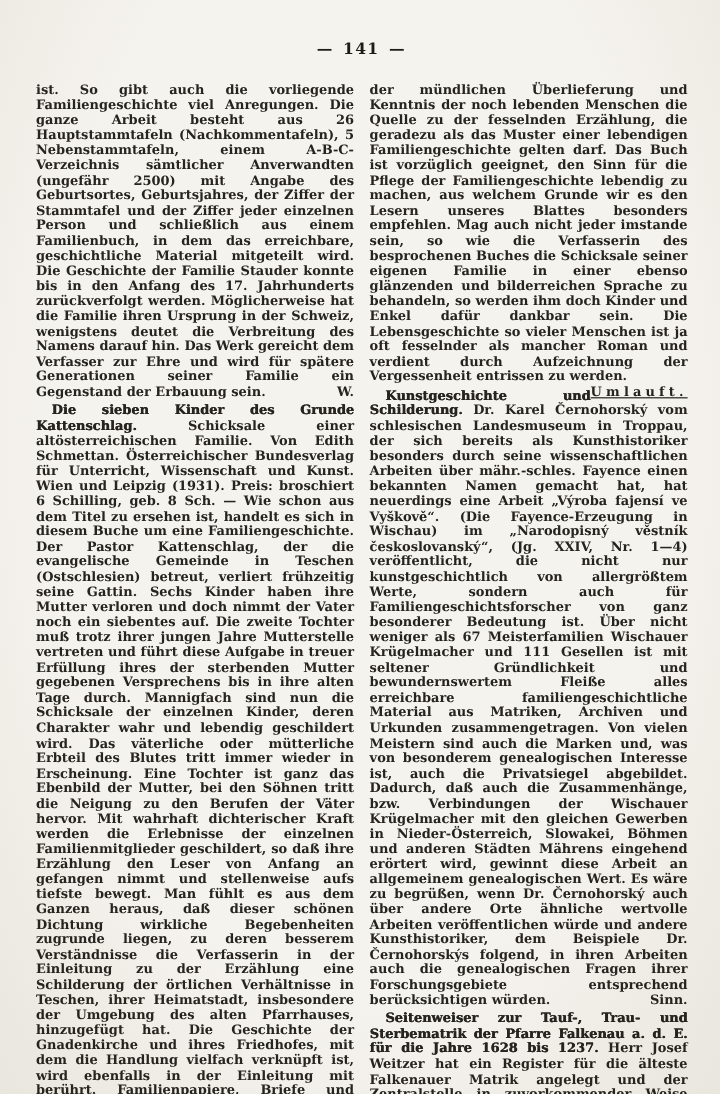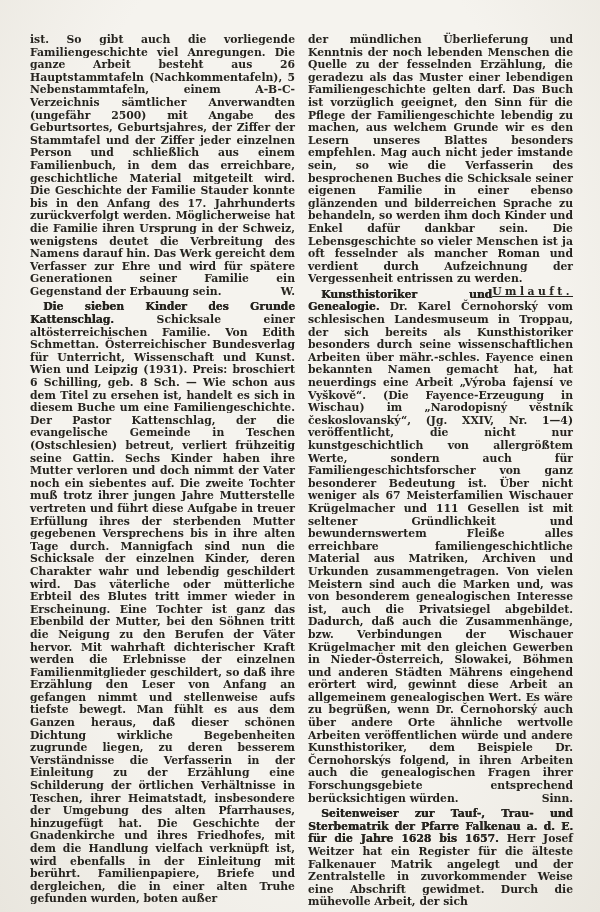--- a/index.html
+++ b/index.html
@@ -37,44 +37,47 @@
   p.para + p.para { margin-top: 3px; text-indent: 13px; }
   .lead { text-shadow: 0.4px 0 currentColor; }
   .sig { float: right; font-weight: bold; }
   .sig.spaced { letter-spacing: 0.32em; text-decoration: underline; }
 </style>
 </head>
 <body>
 
 <div class="page">
 
+  <div class="page-header">
+    <span class="dash">—</span><span>141</span><span class="dash">—</span>
+  </div>
 
   <div class="columns">
 
     <div class="col">
       <p class="para">
         <span>ist. So gibt auch die vorliegende Familiengeschichte viel Anregungen. Die ganze Arbeit besteht aus 26 Hauptstammtafeln (Nachkommentafeln), 5 Nebenstammtafeln, einem A-B-C-Verzeichnis sämtlicher Anverwandten (ungefähr 2500) mit Angabe des Geburtsortes, Geburtsjahres, der Ziffer der Stammtafel und der Ziffer jeder einzelnen Person und schließlich aus einem Familienbuch, in dem das erreichbare, geschichtliche Material mitgeteilt wird. Die Geschichte der Familie Stauder konnte bis in den Anfang des 17. Jahrhunderts zurückverfolgt werden. Möglicherweise hat die Familie ihren Ursprung in der Schweiz, wenigstens deutet die Verbreitung des Namens darauf hin. Das Werk gereicht dem Verfasser zur Ehre und wird für spätere Generationen seiner Familie ein Gegenstand der Erbauung sein.</span>
         <span class="sig">W.</span>
       </p>
       <p class="para">
         <b class="lead">Die sieben Kinder des Grunde Kattenschlag.</b>
         <span>Schicksale einer altösterreichischen Familie. Von Edith Schmettan. Österreichischer Bundesverlag für Unterricht, Wissenschaft und Kunst. Wien und Leipzig (1931). Preis: broschiert 6 Schilling, geb. 8 Sch. — Wie schon aus dem Titel zu ersehen ist, handelt es sich in diesem Buche um eine Familiengeschichte. Der Pastor Kattenschlag, der die evangelische Gemeinde in Teschen (Ostschlesien) betreut, verliert frühzeitig seine Gattin. Sechs Kinder haben ihre Mutter verloren und doch nimmt der Vater noch ein siebentes auf. Die zweite Tochter muß trotz ihrer jungen Jahre Mutterstelle vertreten und führt diese Aufgabe in treuer Erfüllung ihres der sterbenden Mutter gegebenen Versprechens bis in ihre alten Tage durch. Mannigfach sind nun die Schicksale der einzelnen Kinder, deren Charakter wahr und lebendig geschildert wird. Das väterliche oder mütterliche Erbteil des Blutes tritt immer wieder in Erscheinung. Eine Tochter ist ganz das Ebenbild der Mutter, bei den Söhnen tritt die Neigung zu den Berufen der Väter hervor. Mit wahrhaft dichterischer Kraft werden die Erlebnisse der einzelnen Familienmitglieder geschildert, so daß ihre Erzählung den Leser von Anfang an gefangen nimmt und stellenweise aufs tiefste bewegt. Man fühlt es aus dem Ganzen heraus, daß dieser schönen Dichtung wirkliche Begebenheiten zugrunde liegen, zu deren besserem Verständnisse die Verfasserin in der Einleitung zu der Erzählung eine Schilderung der örtlichen Verhältnisse in Teschen, ihrer Heimatstadt, insbesondere der Umgebung des alten Pfarrhauses, hinzugefügt hat. Die Geschichte der Gnadenkirche und ihres Friedhofes, mit dem die Handlung vielfach verknüpft ist, wird ebenfalls in der Einleitung mit berührt. Familienpapiere, Briefe und dergleichen, die in einer alten Truhe gefunden wurden, boten außer</span>
       </p>
     </div>
 
     <div class="col">
       <p class="para">
         <span>der mündlichen Überlieferung und Kenntnis der noch lebenden Menschen die Quelle zu der fesselnden Erzählung, die geradezu als das Muster einer lebendigen Familiengeschichte gelten darf. Das Buch ist vorzüglich geeignet, den Sinn für die Pflege der Familiengeschichte lebendig zu machen, aus welchem Grunde wir es den Lesern unseres Blattes besonders empfehlen. Mag auch nicht jeder imstande sein, so wie die Verfasserin des besprochenen Buches die Schicksale seiner eigenen Familie in einer ebenso glänzenden und bilderreichen Sprache zu behandeln, so werden ihm doch Kinder und Enkel dafür dankbar sein. Die Lebensgeschichte so vieler Menschen ist ja oft fesselnder als mancher Roman und verdient durch Aufzeichnung der Vergessenheit entrissen zu werden.</span>
         <span class="sig spaced">Umlauft.</span>
       </p>
       <p class="para">
-        <b class="lead">Kunsthistoriker und Genealogie.</b>
+        <b class="lead">Kunstgeschichte und Schilderung.</b>
         <span>Dr. Karel Černohorský vom schlesischen Landesmuseum in Troppau, der sich bereits als Kunsthistoriker besonders durch seine wissenschaftlichen Arbeiten über mähr.-schles. Fayence einen bekannten Namen gemacht hat, hat neuerdings eine Arbeit „Výroba fajensí ve Vyškově“. (Die Fayence-Erzeugung in Wischau) im „Narodopisný věstník českoslovanský“, (Jg. XXIV, Nr. 1—4) veröffentlicht, die nicht nur kunstgeschichtlich von allergrößtem Werte, sondern auch für Familiengeschichtsforscher von ganz besonderer Bedeutung ist. Über nicht weniger als 67 Meisterfamilien Wischauer Krügelmacher und 111 Gesellen ist mit seltener Gründlichkeit und bewundernswertem Fleiße alles erreichbare familiengeschichtliche Material aus Matriken, Archiven und Urkunden zusammengetragen. Von vielen Meistern sind auch die Marken und, was von besonderem genealogischen Interesse ist, auch die Privatsiegel abgebildet. Dadurch, daß auch die Zusammenhänge, bzw. Verbindungen der Wischauer Krügelmacher mit den gleichen Gewerben in Nieder-Österreich, Slowakei, Böhmen und anderen Städten Mährens eingehend erörtert wird, gewinnt diese Arbeit an allgemeinem genealogischen Wert. Es wäre zu begrüßen, wenn Dr. Černohorský auch über andere Orte ähnliche wertvolle Arbeiten veröffentlichen würde und andere Kunsthistoriker, dem Beispiele Dr. Černohorskýs folgend, in ihren Arbeiten auch die genealogischen Fragen ihrer Forschungsgebiete entsprechend berücksichtigen würden.</span>
         <span class="sig">Sinn.</span>
       </p>
       <p class="para">
-        <b class="lead">Seitenweiser zur Tauf-, Trau- und Sterbematrik der Pfarre Falkenau a. d. E. für die Jahre 1628 bis 1657.</b>
+        <b class="lead">Seitenweiser zur Tauf-, Trau- und Sterbematrik der Pfarre Falkenau a. d. E. für die Jahre 1628 bis 1237.</b>
         <span>Herr Josef Weitzer hat ein Register für die älteste Falkenauer Matrik angelegt und der Zentralstelle in zuvorkommender Weise eine Abschrift gewidmet. Durch die mühevolle Arbeit, der sich</span>
       </p>
     </div>
 
   </div>
 </div>
 
 </body></html>

